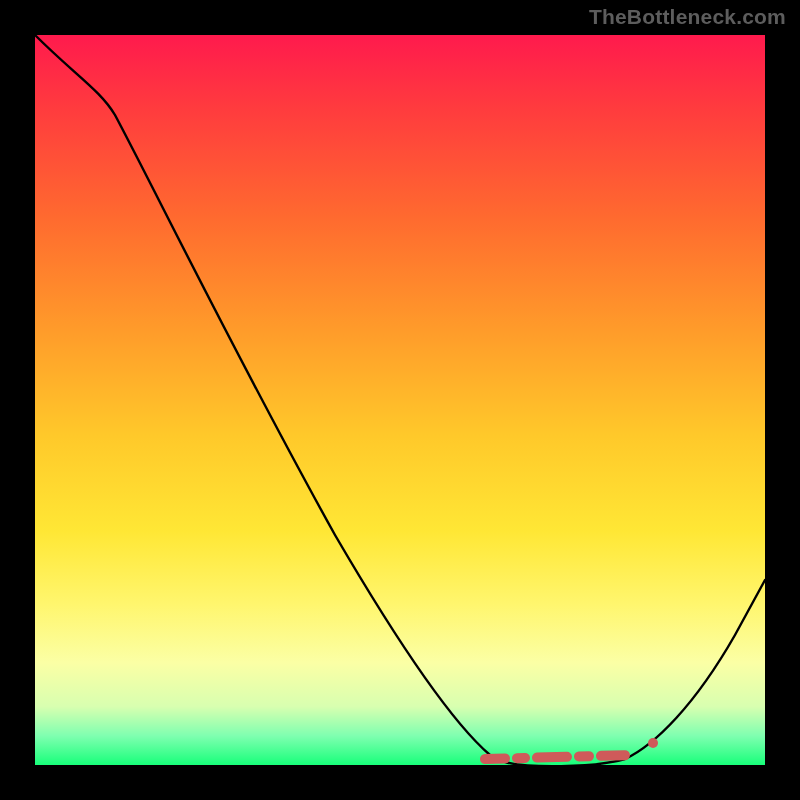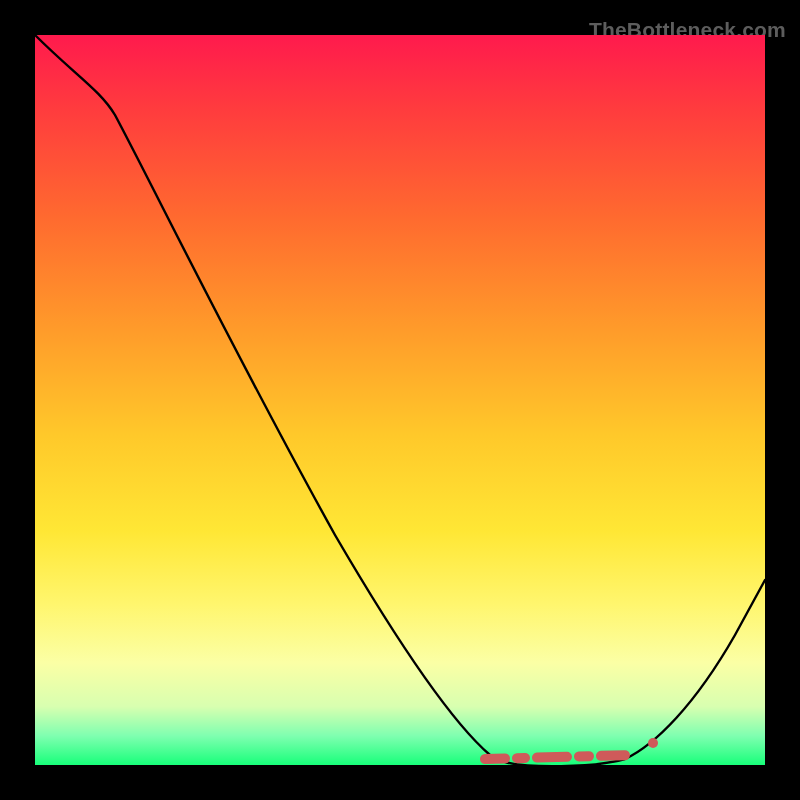--- a/index.html
+++ b/index.html
@@ -12,21 +12,21 @@
     overflow: hidden;
   }
   .frame {
     position: relative;
     width: 800px;
     height: 800px;
     background: #000;
   }
   .watermark {
     position: absolute;
-    top: 18px;
+    top: 5px;
     right: 14px;
     color: #5d5d5d;
     font-size: 21px;
     font-weight: 600;
     letter-spacing: 0.2px;
   }
   .plot-area {
     position: absolute;
     left: 35px;
     top: 35px;

